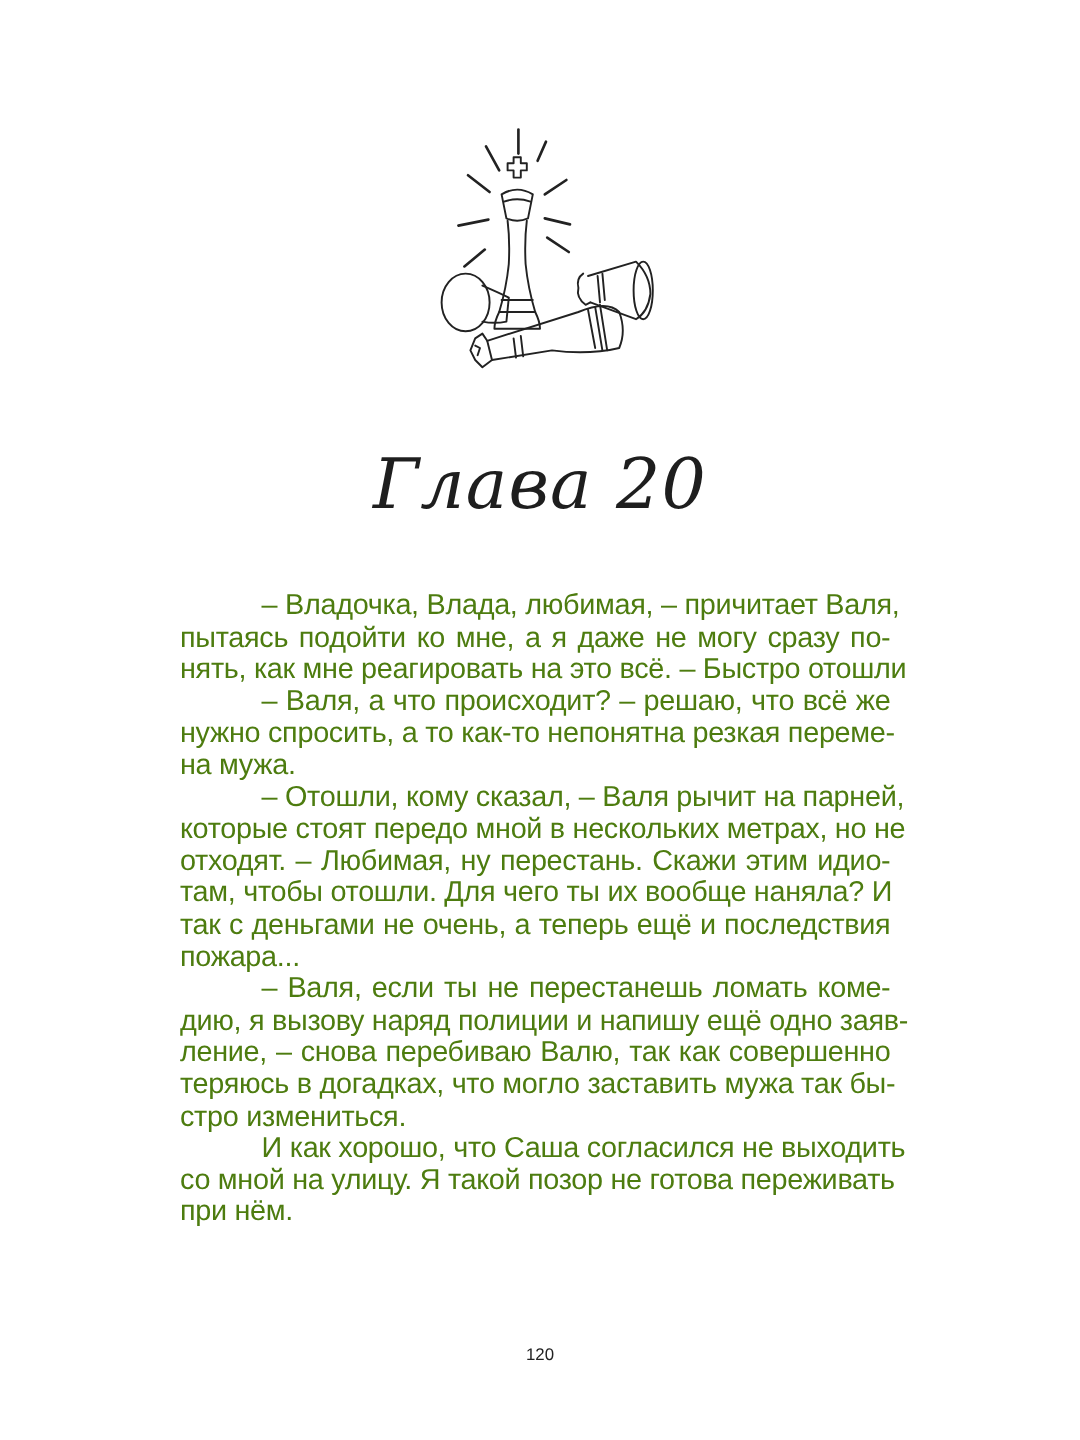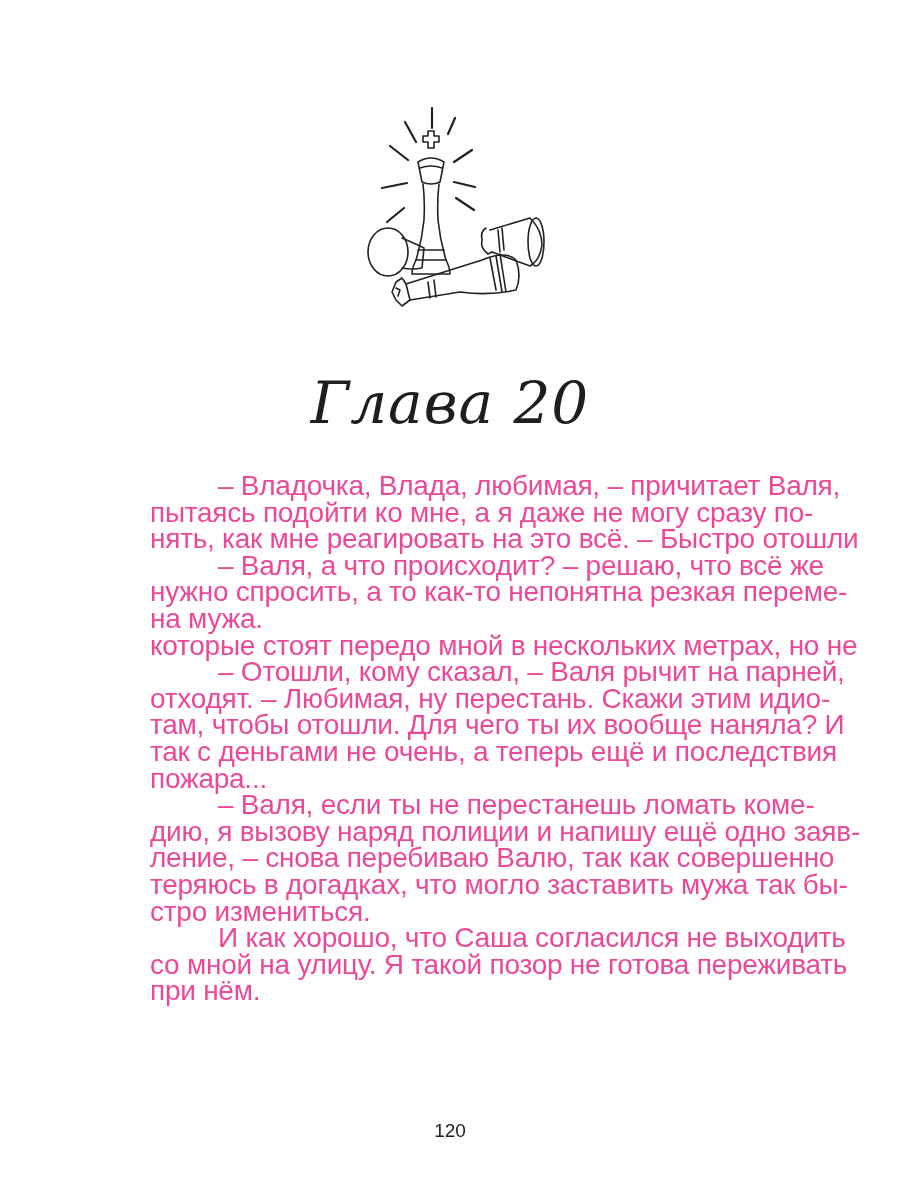--- a/index.html
+++ b/index.html
@@ -5,30 +5,30 @@
     html, body { margin: 0; padding: 0; background: #ffffff; }
     body { width: 900px; height: 1200px; position: relative; overflow: hidden; }
     .page { position: absolute; left: 0; top: 0; width: 900px; height: 868px; background: #ffffff; }
     .ornament { position: absolute; left: 350px; top: 100px; width: 200px; height: 210px; }
     .chapter-title {
       position: absolute; left: 0; top: 358px; width: 900px; text-align: center;
       font-family: "DejaVu Serif", serif; font-style: italic; font-size: 58px;
       color: #1e1e1e; letter-spacing: 1px; line-height: 90px;
     }
     .body-text {
-      position: absolute; left: 150px; top: 473px; width: 592px;
-      font-family: "Liberation Sans", sans-serif; font-size: 28px; line-height: 26.6px;
-      color: #ec4899; letter-spacing: -0.25px;
+      position: absolute; left: 150px; top: 492px; width: 592px;
+      font-family: "Liberation Sans", sans-serif; font-size: 24px; line-height: 26.6px;
+      color: #4d7c0f; letter-spacing: -0.25px;
     }
     .line { display: block; text-align: justify; text-align-last: justify; white-space: nowrap; }
     .line.last { text-align-last: left; }
     .line.indent { padding-left: 68px; }
     .page-number {
       position: absolute; left: 0; top: 1120px; width: 900px; text-align: center;
-      font-family: "Liberation Sans", sans-serif; font-size: 19px; color: #222222;
+      font-family: "Liberation Sans", sans-serif; font-size: 14px; color: #222222;
     }
   </style>
 </head>
 <body>
 
 <div class="page">
 
   <svg class="ornament" viewBox="0 0 200 210" fill="none" stroke="#222" stroke-width="1.6" stroke-linecap="round" stroke-linejoin="round">
 
     <line x1="82" y1="8" x2="82" y2="28" stroke-width="2.2"></line>
@@ -76,22 +76,22 @@
       <span class="line indent">– Владочка, Влада, любимая, – причитает Валя,</span>
       <span class="line">пытаясь подойти ко мне, а я даже не могу сразу по-</span>
       <span class="line">нять, как мне реагировать на это всё. – Быстро отошли</span>
     </div>
     <div>
       <span class="line indent">– Валя, а что происходит? – решаю, что всё же</span>
       <span class="line">нужно спросить, а то как-то непонятна резкая переме-</span>
       <span class="line last">на мужа.</span>
     </div>
     <div>
+      <span class="line indent">– Отошли, кому сказал, – Валя рычит на парней,</span>
       <span class="line">которые стоят передо мной в нескольких метрах, но не</span>
-      <span class="line indent">– Отошли, кому сказал, – Валя рычит на парней,</span>
       <span class="line">отходят. – Любимая, ну перестань. Скажи этим идио-</span>
       <span class="line">там, чтобы отошли. Для чего ты их вообще наняла? И</span>
       <span class="line">так с деньгами не очень, а теперь ещё и последствия</span>
       <span class="line last">пожара...</span>
     </div>
     <div>
       <span class="line indent">– Валя, если ты не перестанешь ломать коме-</span>
       <span class="line">дию, я вызову наряд полиции и напишу ещё одно заяв-</span>
       <span class="line">ление, – снова перебиваю Валю, так как совершенно</span>
       <span class="line">теряюсь в догадках, что могло заставить мужа так бы-</span>

